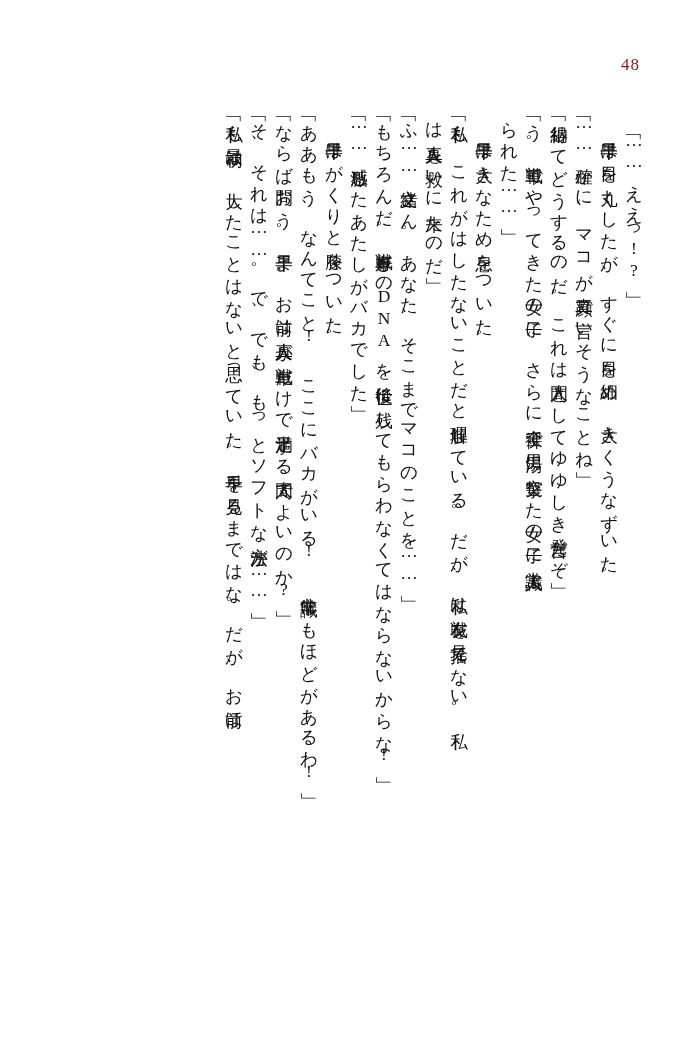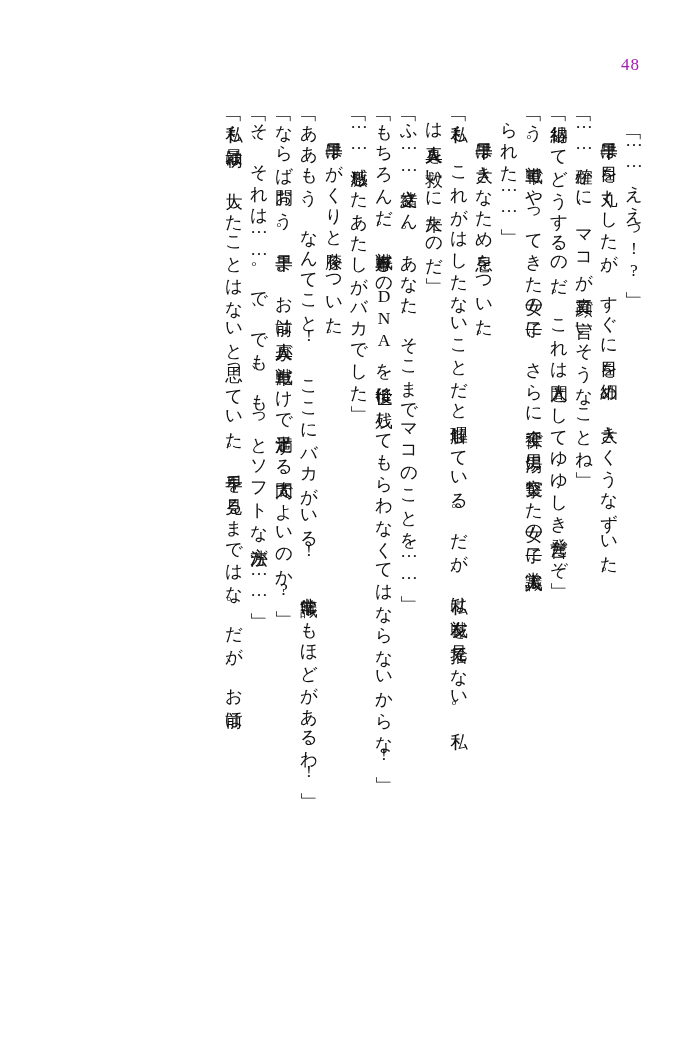--- a/index.html
+++ b/index.html
@@ -22,21 +22,21 @@
     width: 695px;
     height: 1050px;
     background: #ffffff;
   }
   .page-number {
     position: absolute;
     top: 55px;
     right: 55px;
     font-size: 17px;
     letter-spacing: 1px;
-    color: #a21caf;
+    color: #7f1d1d;
     font-family: "Liberation Serif", "DejaVu Serif", serif;
   }
   .text-body {
     position: absolute;
     top: 110px;
     left: 52px;
     width: 590px;
     height: 880px;
     display: flex;
     flex-direction: row-reverse;

